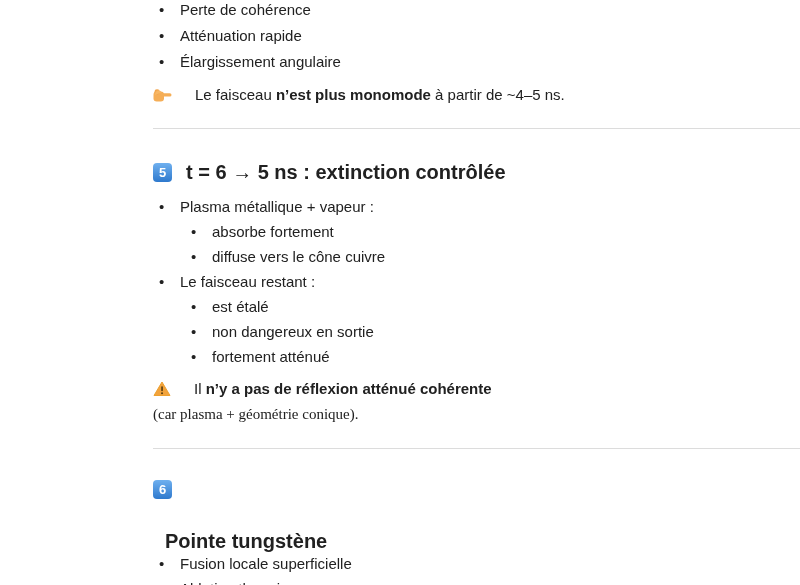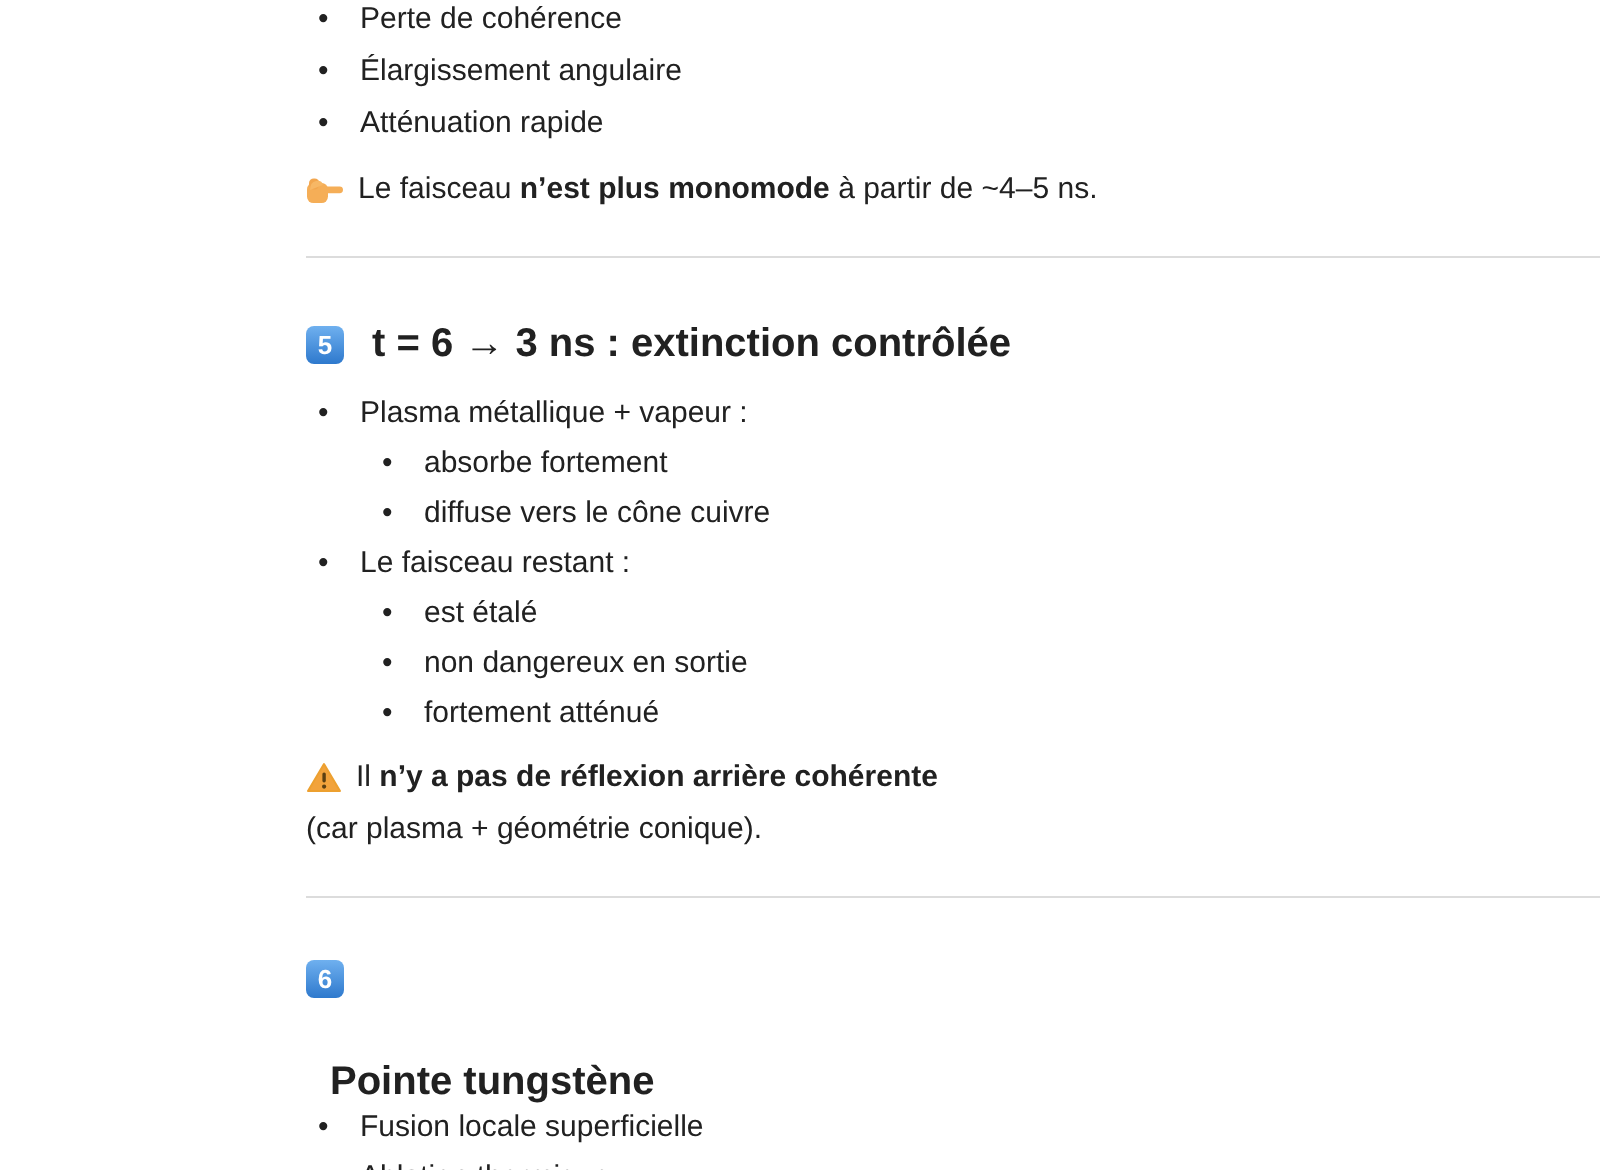--- a/index.html
+++ b/index.html
@@ -23,76 +23,76 @@
   .h2{font-size:20px;font-weight:700;margin:0;display:flex;align-items:center;line-height:27px;white-space:nowrap;}
   .keycap{
     width:19px;height:19px;border-radius:4px;margin-right:14px;flex:0 0 19px;
     background:linear-gradient(180deg,#6fb0ef 0%,#2e79cd 100%);
     color:#ffffff;font-size:13px;font-weight:700;
     display:flex;align-items:center;justify-content:center;
   }
   .h3{font-size:20px;font-weight:700;margin:12px;line-height:17px;white-space:nowrap;}
 
   
-  .iconline{display:flex;align-items:center;line-height:22px;white-space:nowrap;}
+  .iconline{display:flex;align-items:center;line-height:22px;white-space:nowrap;gap:16px;}
   .iconline .emoji{flex:0 0 auto;margin-right:7px;display:flex;align-items:center;}
   .plain{line-height:25px;white-space:nowrap;}
   strong{font-weight:700;}
 
   .divider{position:absolute;left:153px;width:647px;height:1px;background:#dcdcdc;}
 </style>
 </head>
 <body>
 
 <ul class="abs list-top" style="top:-3px;">
   <li><span>Perte de cohérence</span></li>
+  <li><span>Atténuation rapide</span></li>
   <li><span>Élargissement angulaire</span></li>
-  <li><span>Atténuation rapide</span></li>
 </ul>
 
 <div class="abs iconline" style="top:84px;">
   <span class="emoji">
     <svg width="19" height="16" viewBox="0 0 19 16" aria-hidden="true">
       <rect x="0.5" y="4.5" width="10.5" height="10" rx="3.2" fill="#f5ae57"></rect>
       <rect x="7" y="6.2" width="11.5" height="3.4" rx="1.7" fill="#f5ae57"></rect>
       <rect x="1.5" y="2.2" width="5.2" height="5.5" rx="2.4" fill="#f2a64e"></rect>
       <path d="M2 8 q0 -4 3 -4.5 q3 -0.5 3.4 2" fill="#f7b765"></path>
     </svg>
   </span>
   <span><span>Le faisceau </span><strong>n’est plus monomode</strong><span> à partir de ~4–5 ns.</span></span>
 </div>
 
 <div class="divider" style="top:128px;"></div>
 
 <h2 class="abs h2" style="top:159px;">
   <span class="keycap">5</span>
-  <span>t = 6 → 3 ns : extinction contrôlée</span>
+  <span>t = 6 → 5 ns : extinction contrôlée</span>
 </h2>
 
 <ul class="abs" style="top:194px;">
   <li><span>Plasma métallique + vapeur :</span></li>
   <li class="lvl2"><span>absorbe fortement</span></li>
   <li class="lvl2"><span>diffuse vers le cône cuivre</span></li>
   <li><span>Le faisceau restant :</span></li>
   <li class="lvl2"><span>est étalé</span></li>
   <li class="lvl2"><span>non dangereux en sortie</span></li>
   <li class="lvl2"><span>fortement atténué</span></li>
 </ul>
 
 <div class="abs iconline" style="top:380px;line-height:18px;">
   <span class="emoji">
     <svg width="18" height="16" viewBox="0 0 18 16" aria-hidden="true">
       <path d="M9 1 L17 14.5 L1 14.5 Z" fill="#f2a33c" stroke="#eda02f" stroke-width="1" stroke-linejoin="round"></path>
       <rect x="8.2" y="5.2" width="1.7" height="5" rx="0.8" fill="#5c4012"></rect>
       <circle cx="9.05" cy="12.3" r="1.05" fill="#5c4012"></circle>
     </svg>
   </span>
-  <span><span>Il </span><strong>n’y a pas de réflexion arrière cohérente</strong></span>
+  <span><span>Il </span><strong>n’y a pas de réflexion atténué cohérente</strong></span>
 </div>
-<div class="abs plain" style="top:402px;">
+<div class="abs plain" style="top:402px;font-family:Liberation Serif, serif;">
   <span>(car plasma + géométrie conique).</span>
 </div>
 
 <div class="divider" style="top:448px;"></div>
 
 <h2 class="abs h2" style="top:480px;">
   <span class="keycap">6</span>
 </h2>
 
 <h3 class="abs h3" style="top:521px;">

